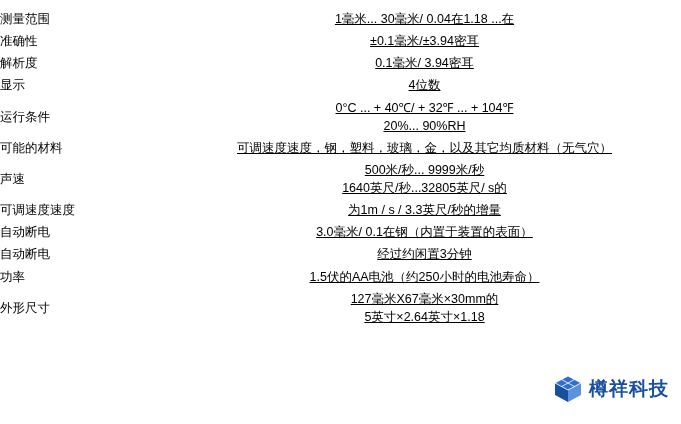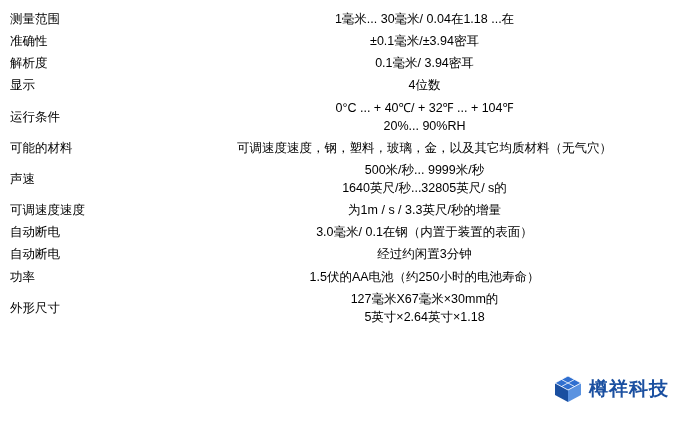--- a/index.html
+++ b/index.html
@@ -21,39 +21,40 @@
     box-sizing: border-box;
     padding: 8px 0 0 0;
   }
   table.spec-table {
     width: 681px;
     border-collapse: collapse;
     table-layout: fixed;
   }
   table.spec-table td {
     vertical-align: middle;
-    padding: 2px 10px;
+    padding: 2px 0;
     font-size: 12.5px;
     line-height: 1.45;
   }
   td.label-cell {
     width: 168px;
     padding-left: 40px;
     box-sizing: border-box;
     text-align: left;
     white-space: nowrap;
   }
   td.value-cell {
     width: 513px;
     box-sizing: border-box;
     text-align: center;
     padding-right: 24px;
   }
   .value-line {
     display: block;
+    text-decoration: underline;
   }
   .logo {
     position: absolute;
     right: 12px;
     bottom: 20px;
     display: flex;
     align-items: center;
     gap: 6px;
   }
   .logo-mark {

